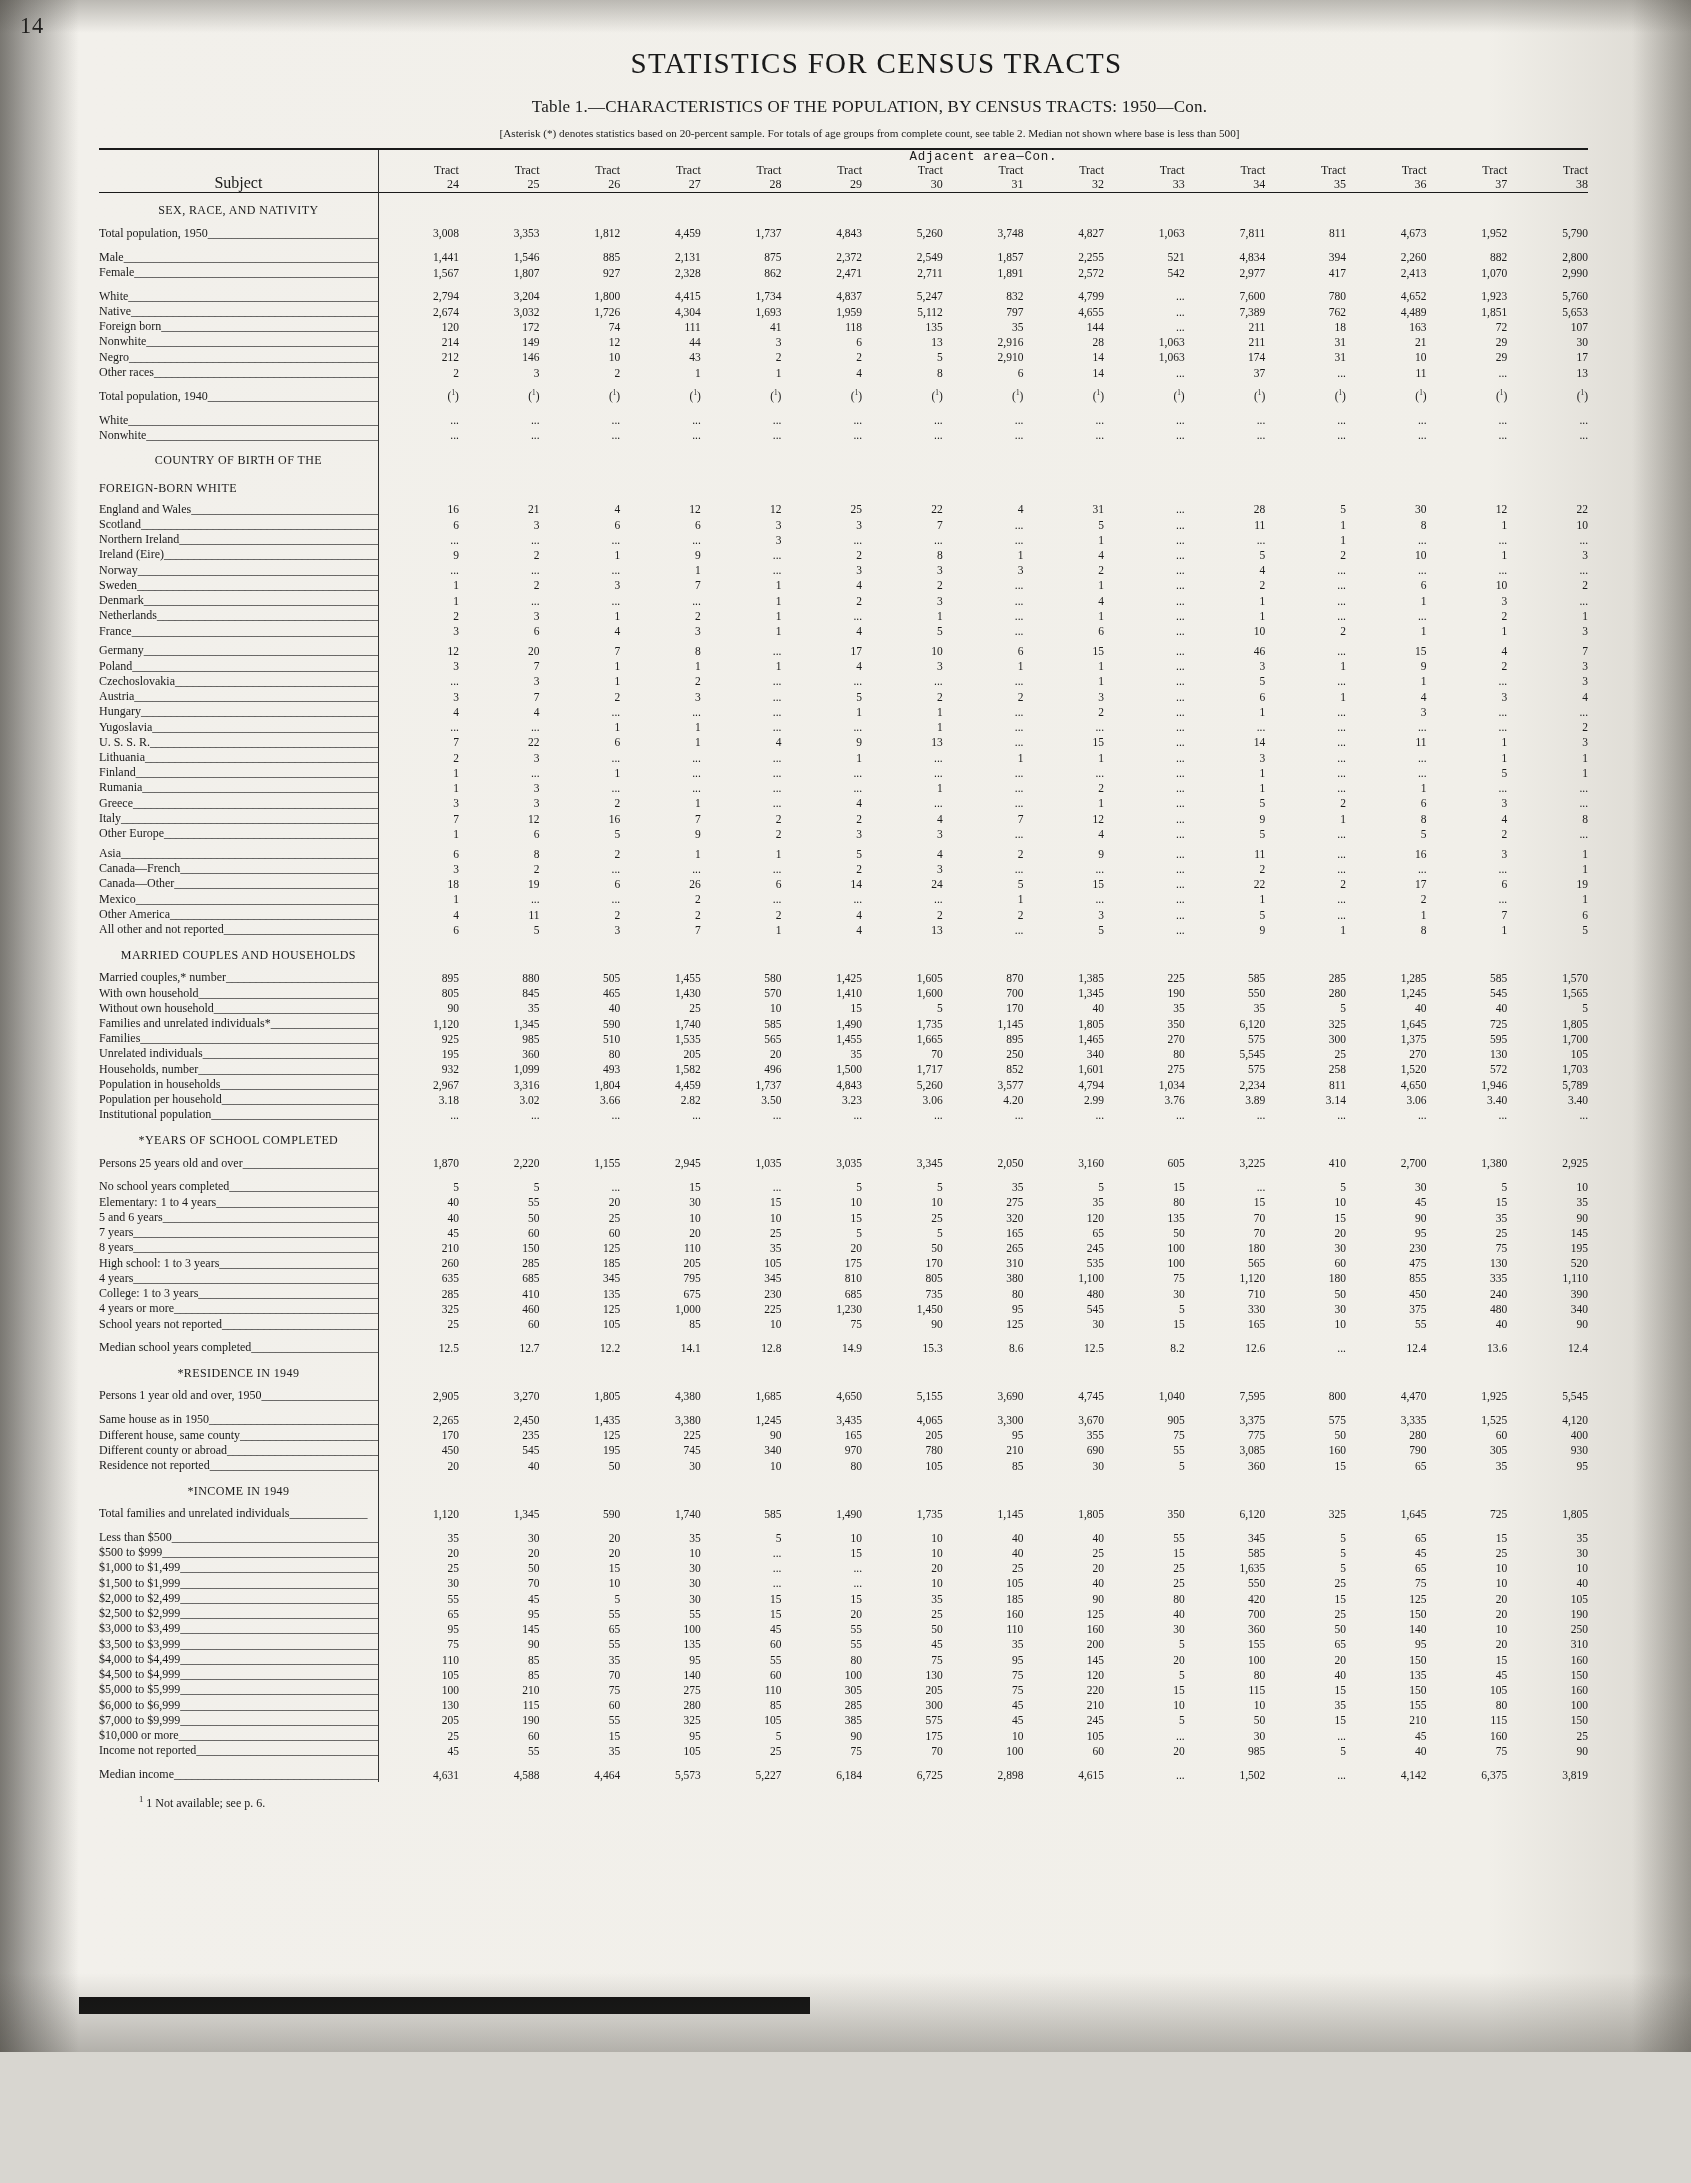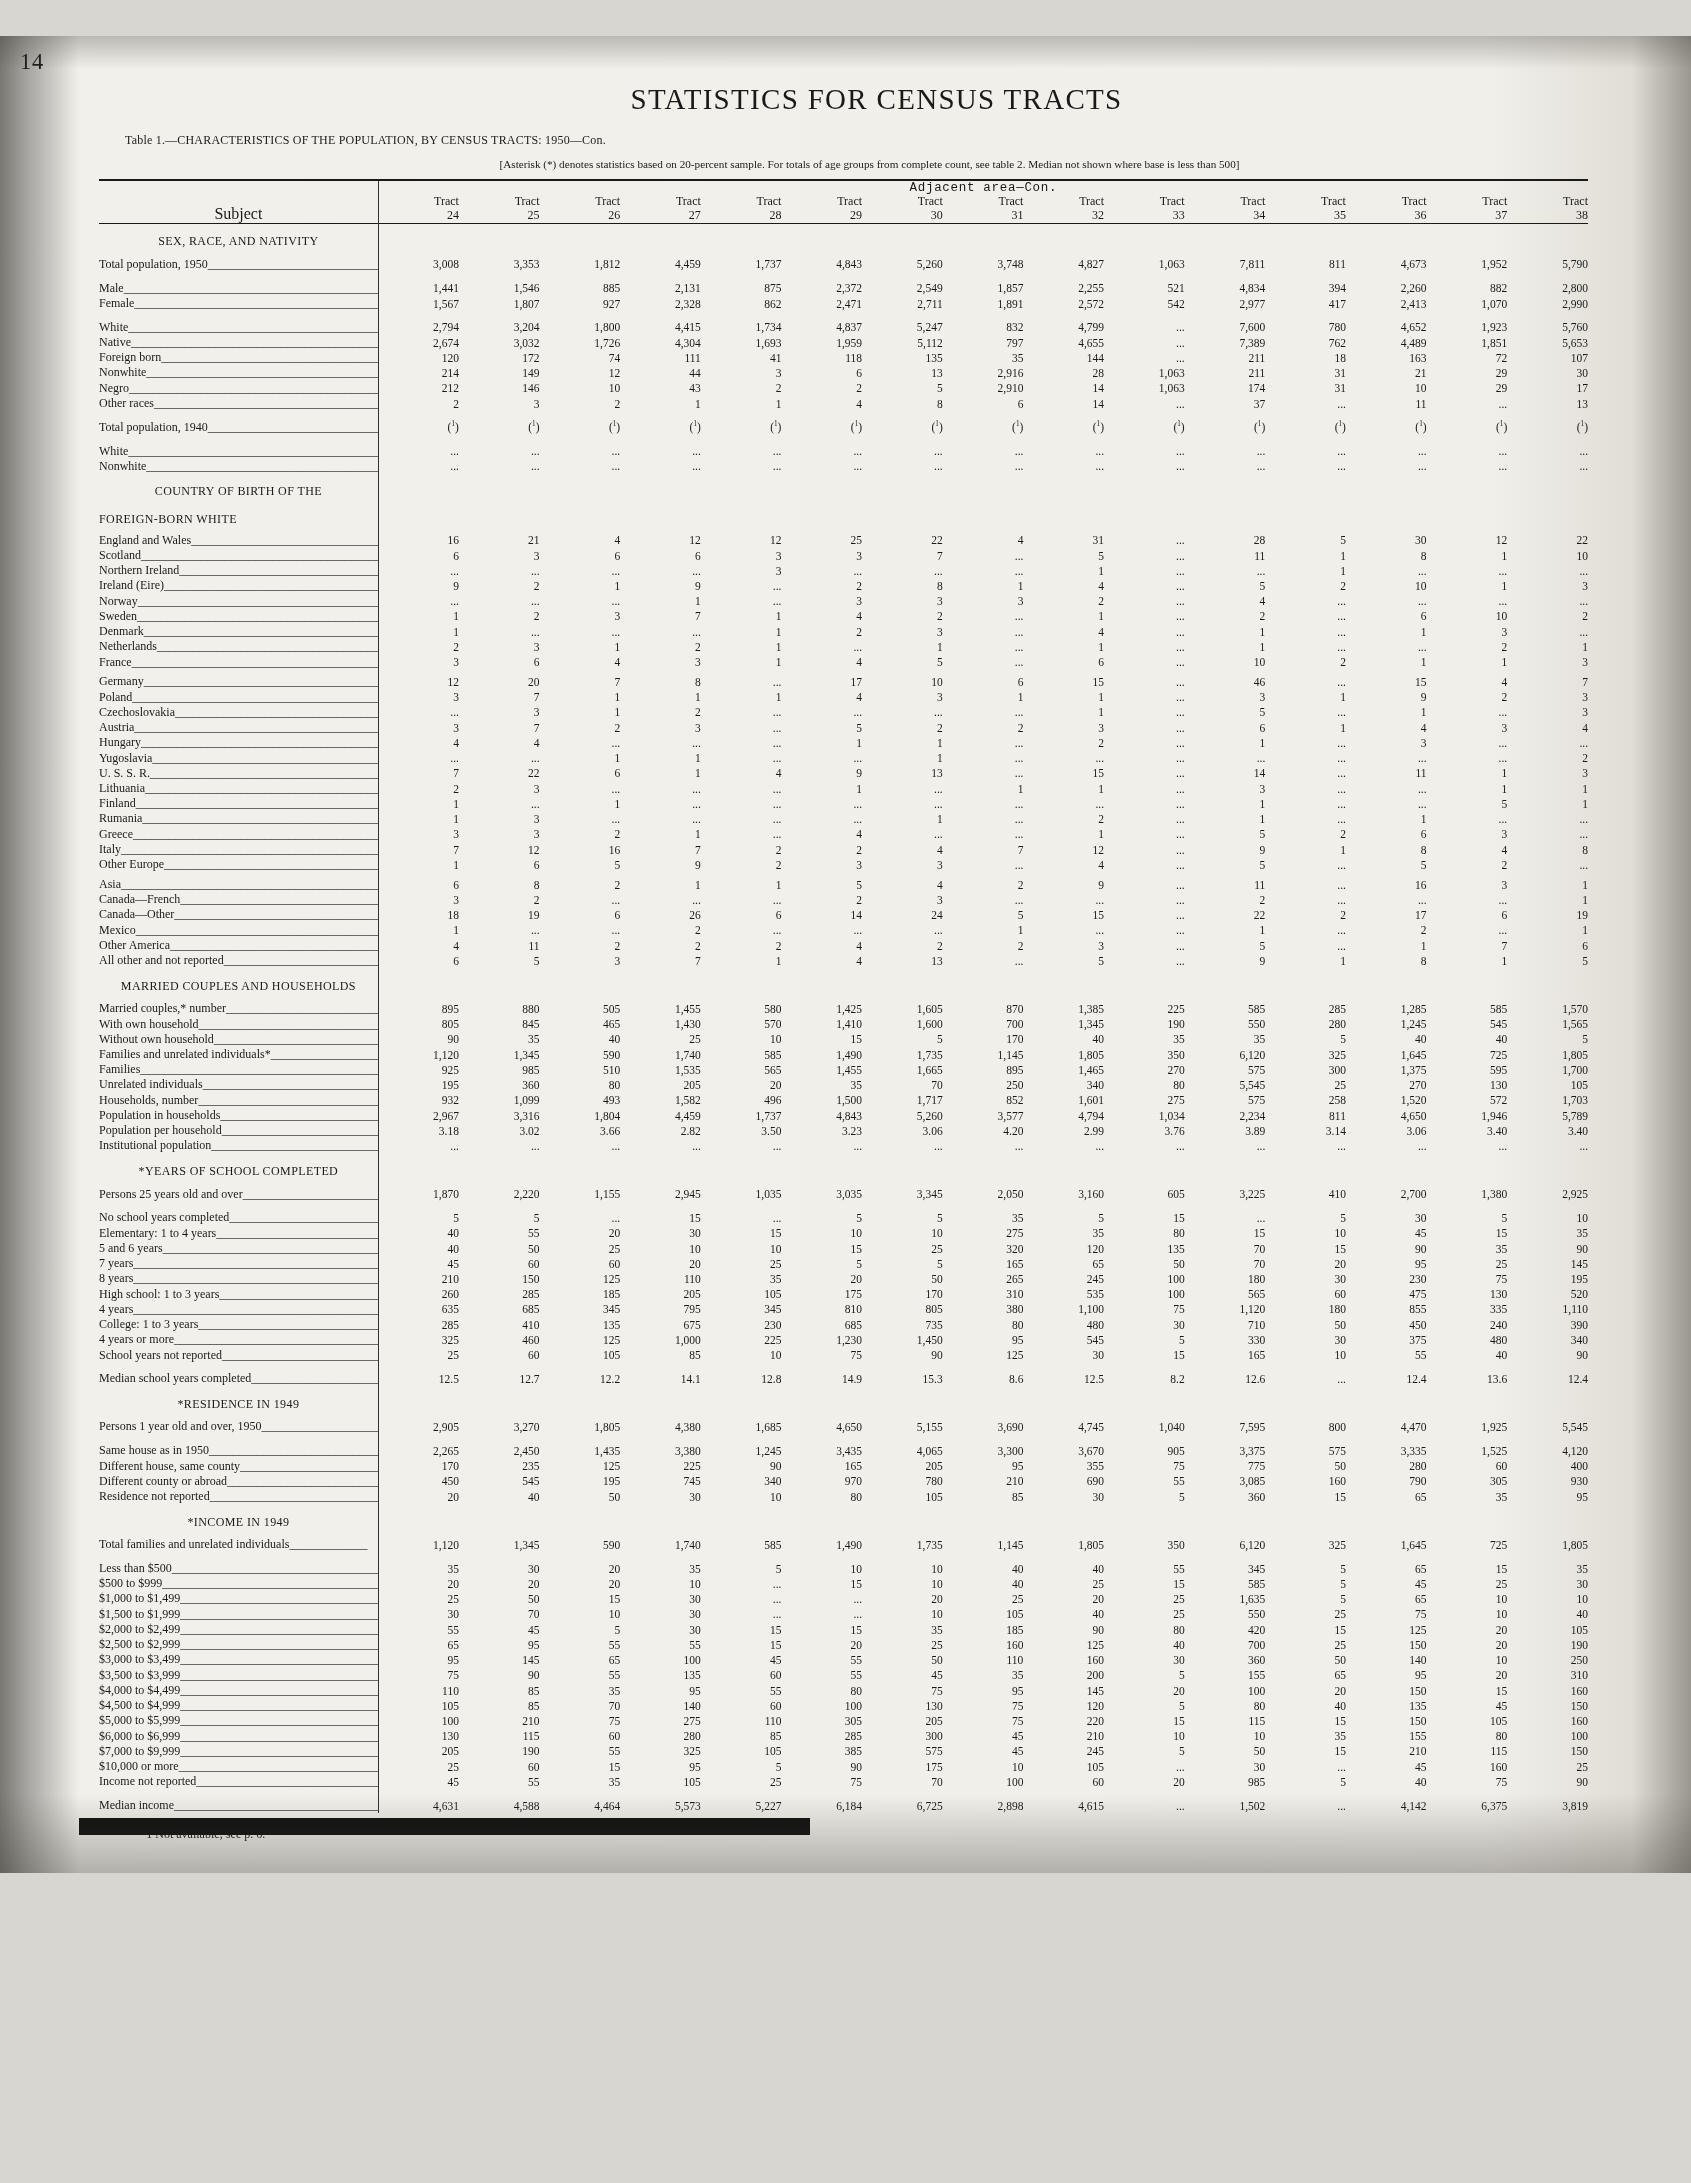--- a/index.html
+++ b/index.html
@@ -5,24 +5,23 @@
   html, body { margin:0; padding:0; }
   body {
     width: 1691px;
     background: #d8d6d0;
     font-family: "Liberation Serif", serif;
     color: #1a1a1a;
   }
   .page {
     position: relative;
     width: 1691px;
-    height: 1837px;
+    height: 2052px;
     background: #e8e6e0;
     overflow: hidden;
-    margin-top: 36px;
   }
   .paper {
     position:absolute;
     left:0; top:0; right:0; bottom:0;
     background: linear-gradient(90deg,#dedbd4 0px,#eeece7 26px,#f2f0eb 79px,#f1efe9 88%,#d9d6cf 100%);
   }
   .content {
     position: absolute;
     left: 99px;
     top: 40px;
@@ -36,22 +35,22 @@
   }
   h1.maintitle {
     text-align:center;
     font-size: 29px;
     font-weight: normal;
     letter-spacing: 1.3px;
     margin: 6.6px 0 0 0;
     padding-left: 40px;
   }
   .tabletitle {
-    text-align:left;
-    font-size: 12px;
+    text-align:center;
+    font-size: 17px;
     margin-top: 17px;
     letter-spacing: 0.2px;
     padding-left: 26px;
   }
   .note {
     text-align:center;
     font-size: 11.2px;
     margin-top: 10.5px;
     padding-left: 26px;
   }

